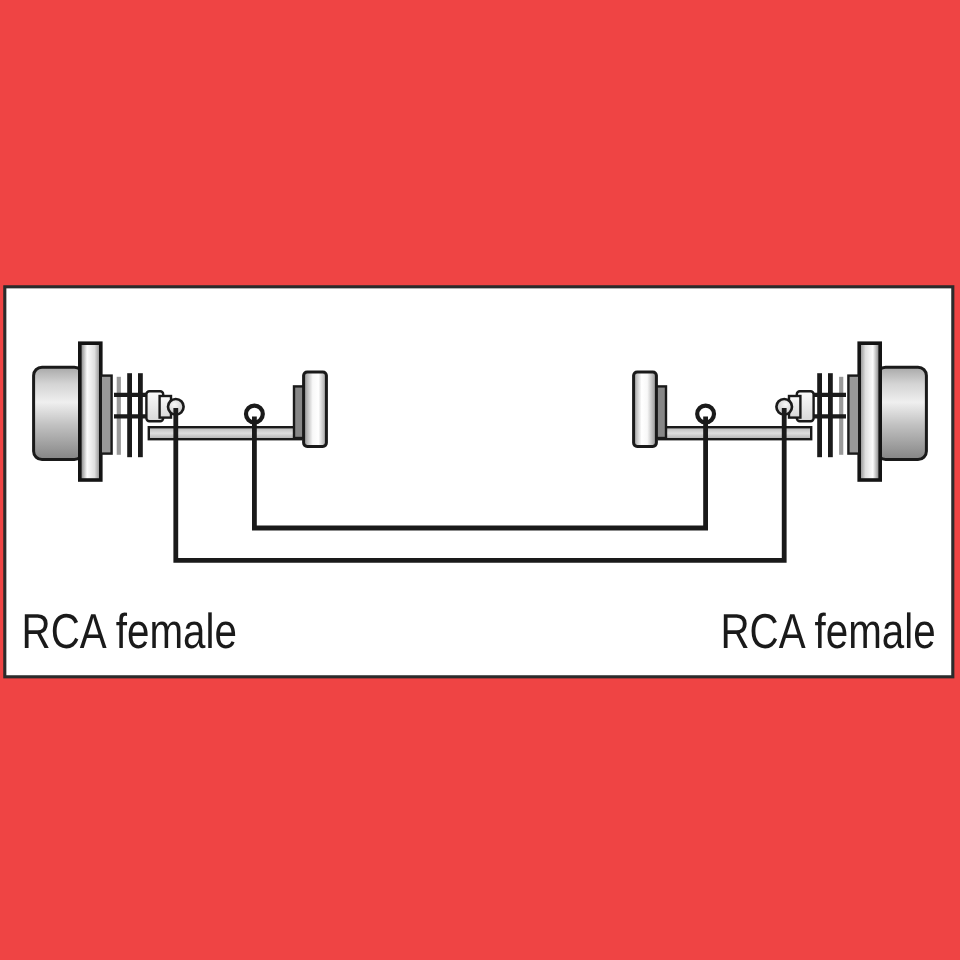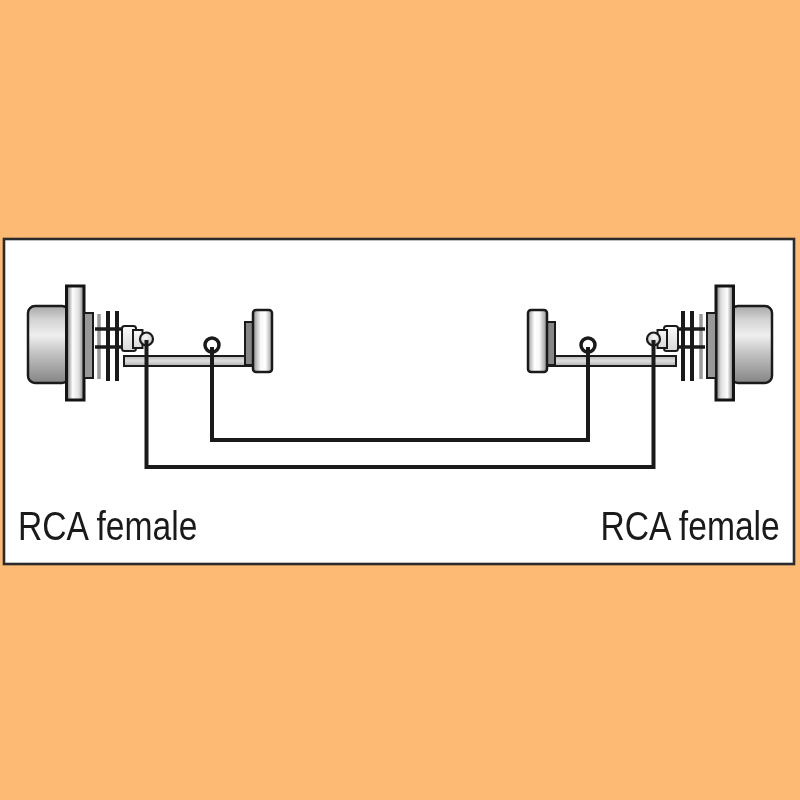--- a/index.html
+++ b/index.html
@@ -5,21 +5,21 @@
   html, body {
     margin: 0;
     padding: 0;
     background: #ffffff;
     font-family: "Liberation Sans", sans-serif;
   }
   .stage {
     position: relative;
     width: 800px;
     height: 800px;
-    background: #fdba74;
+    background: #ef4444;
     overflow: hidden;
   }
   .stage svg {
     position: absolute;
     left: 0;
     top: 0;
   }
   .connector-label {
     position: absolute;
     font-family: "Liberation Sans", sans-serif;

